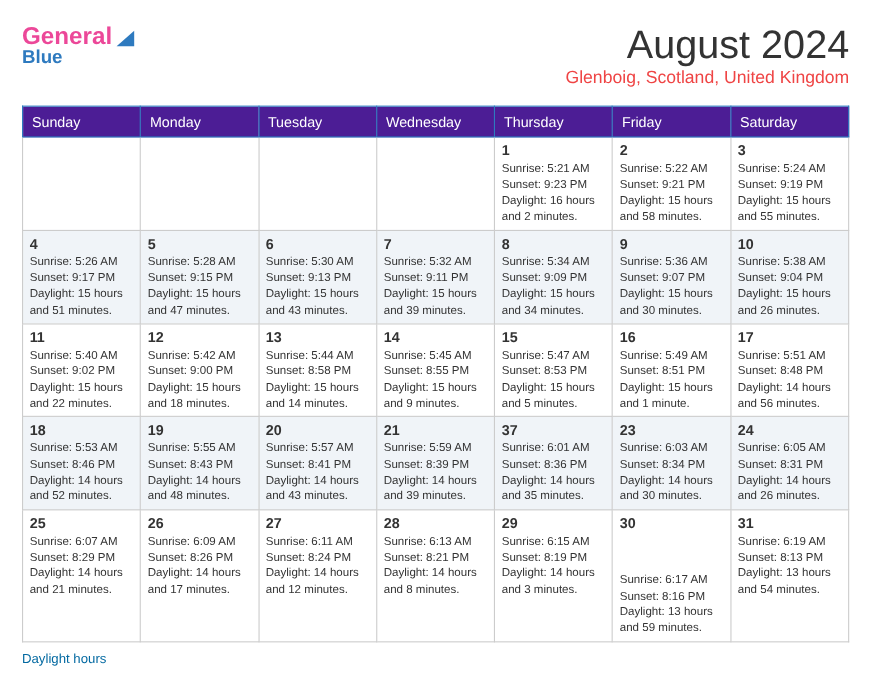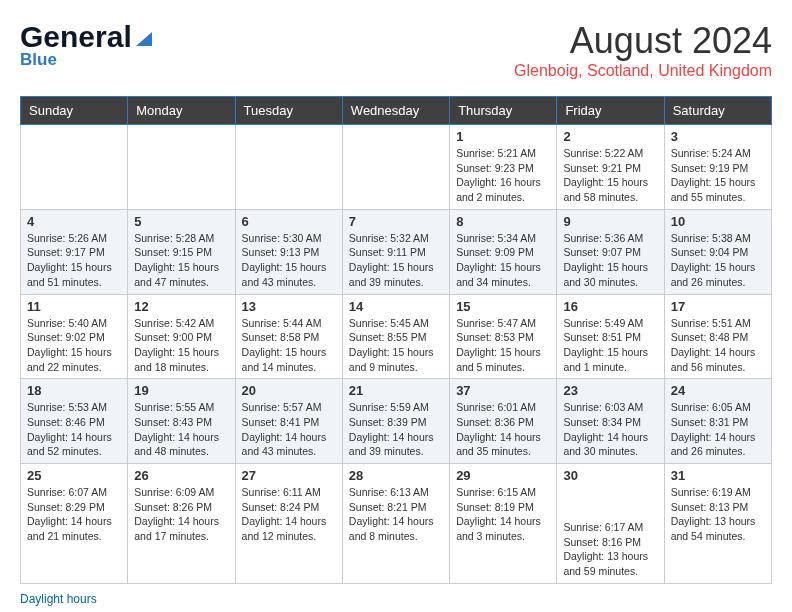--- a/index.html
+++ b/index.html
@@ -32,21 +32,21 @@
     .subtitle {
       font-size: 16px;
       color: #ef4444;
     }
     .calendar {
       width: 100%;
       border-collapse: collapse;
       font-size: 11px;
     }
     .calendar th {
-      background-color: #404040;
+      background-color: #4c1d95;
       color: #fff;
       text-align: left;
       padding: 6px 8px;
       font-size: 13px;
       font-weight: normal;
       border: 1px solid #2e7abf;
     }
     .calendar td {
       border: 1px solid #ccc;
       padding: 4px 6px;
@@ -96,21 +96,21 @@
     }
   </style>
 </head>
 <body>
 
 <div class="header-area">
   <div class="logo">
     <div class="logo-wrapper">
       <div class="logo-text-group">
         <div class="logo-row1">
-          <span style="font-size:30px;font-weight:bold;color:#0f172a;">General</span>
+          <span style="font-size:22px;font-weight:bold;color:#ec4899;">General</span>
           <svg width="20" height="20" viewBox="0 0 20 20" style="margin-left:2px;margin-top:2px;">
             <polygon points="2,18 18,4 18,18" fill="#2e7abf"></polygon>
           </svg>
         </div>
         <span style="font-size:17px;font-weight:bold;color:#2e7abf;margin-top:-4px;">Blue</span>
       </div>
     </div>
   </div>
   <div class="title-area">
     <div class="main-title">August 2024</div>

